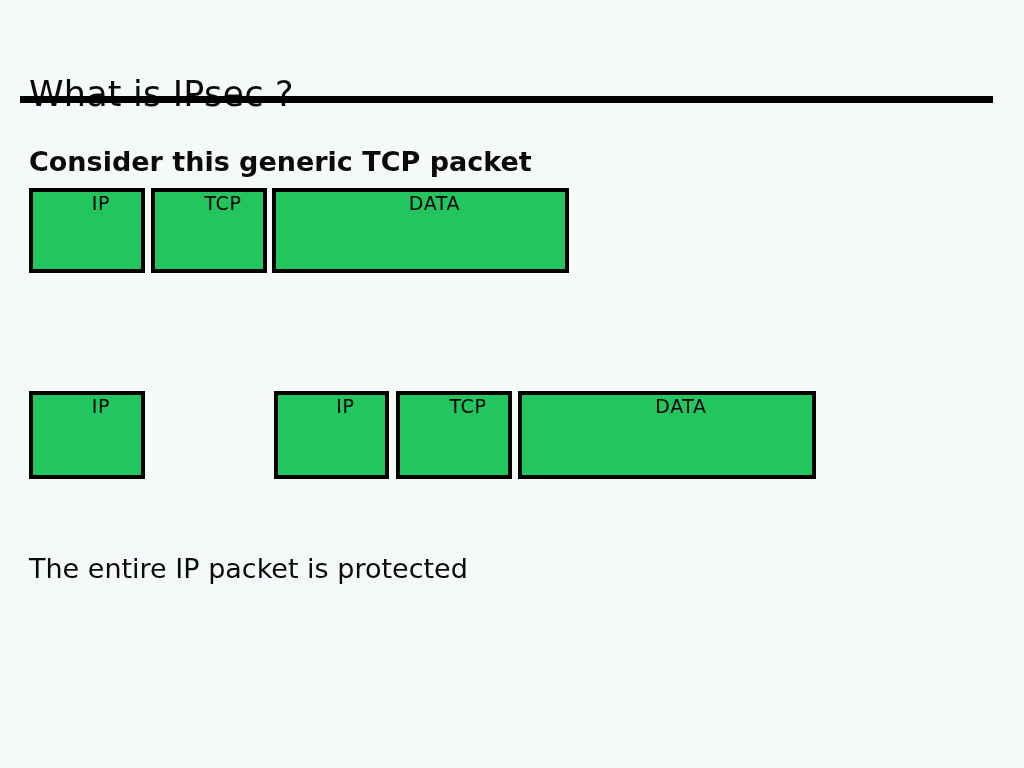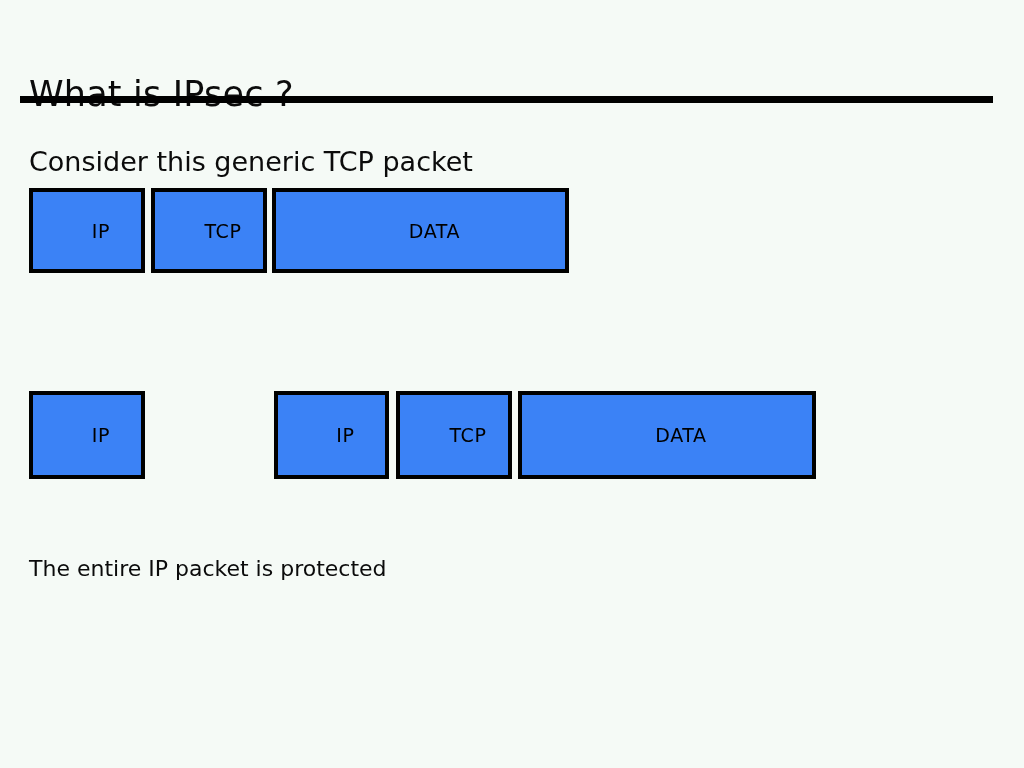--- a/index.html
+++ b/index.html
@@ -41,56 +41,56 @@
     width: 973px;
     height: 7px;
     background: #000000;
   }
 
   
   .section-heading {
     position: absolute;
     left: 29px;
     font-size: 27px;
-    font-weight: 400;
+    font-weight: 700;
     line-height: 32px;
     white-space: nowrap;
     color: #0b0b0b;
   }
   #heading-generic { top: 146px; }
   #heading-tunnel  { top: 350px; }
 
   
   .caption {
     position: absolute;
     left: 29px;
     top: 553px;
-    font-size: 22px;
+    font-size: 27px;
     font-weight: 400;
     line-height: 32px;
     white-space: nowrap;
     color: #0b0b0b;
   }
 
   
   .packet-row {
     position: absolute;
     left: 29px;
   }
   #packet-row-generic { top: 188px; height: 85px; }
   #packet-row-tunnel  { top: 391px; height: 88px; }
 
   .packet-field {
     position: absolute;
     top: 0;
     box-sizing: border-box;
     border: 4px solid #000000;
-    background: #3b82f6;
+    background: #22c55e;
     display: flex;
-    align-items: center;
+    align-items: flex-start;
     justify-content: center;
     padding-left: 28px;
   }
   #packet-row-generic .packet-field { height: 85px; }
   #packet-row-tunnel  .packet-field { height: 88px; }
 
   .packet-field-label {
     font-size: 19px;
     font-weight: 400;
     letter-spacing: 0.6px;

